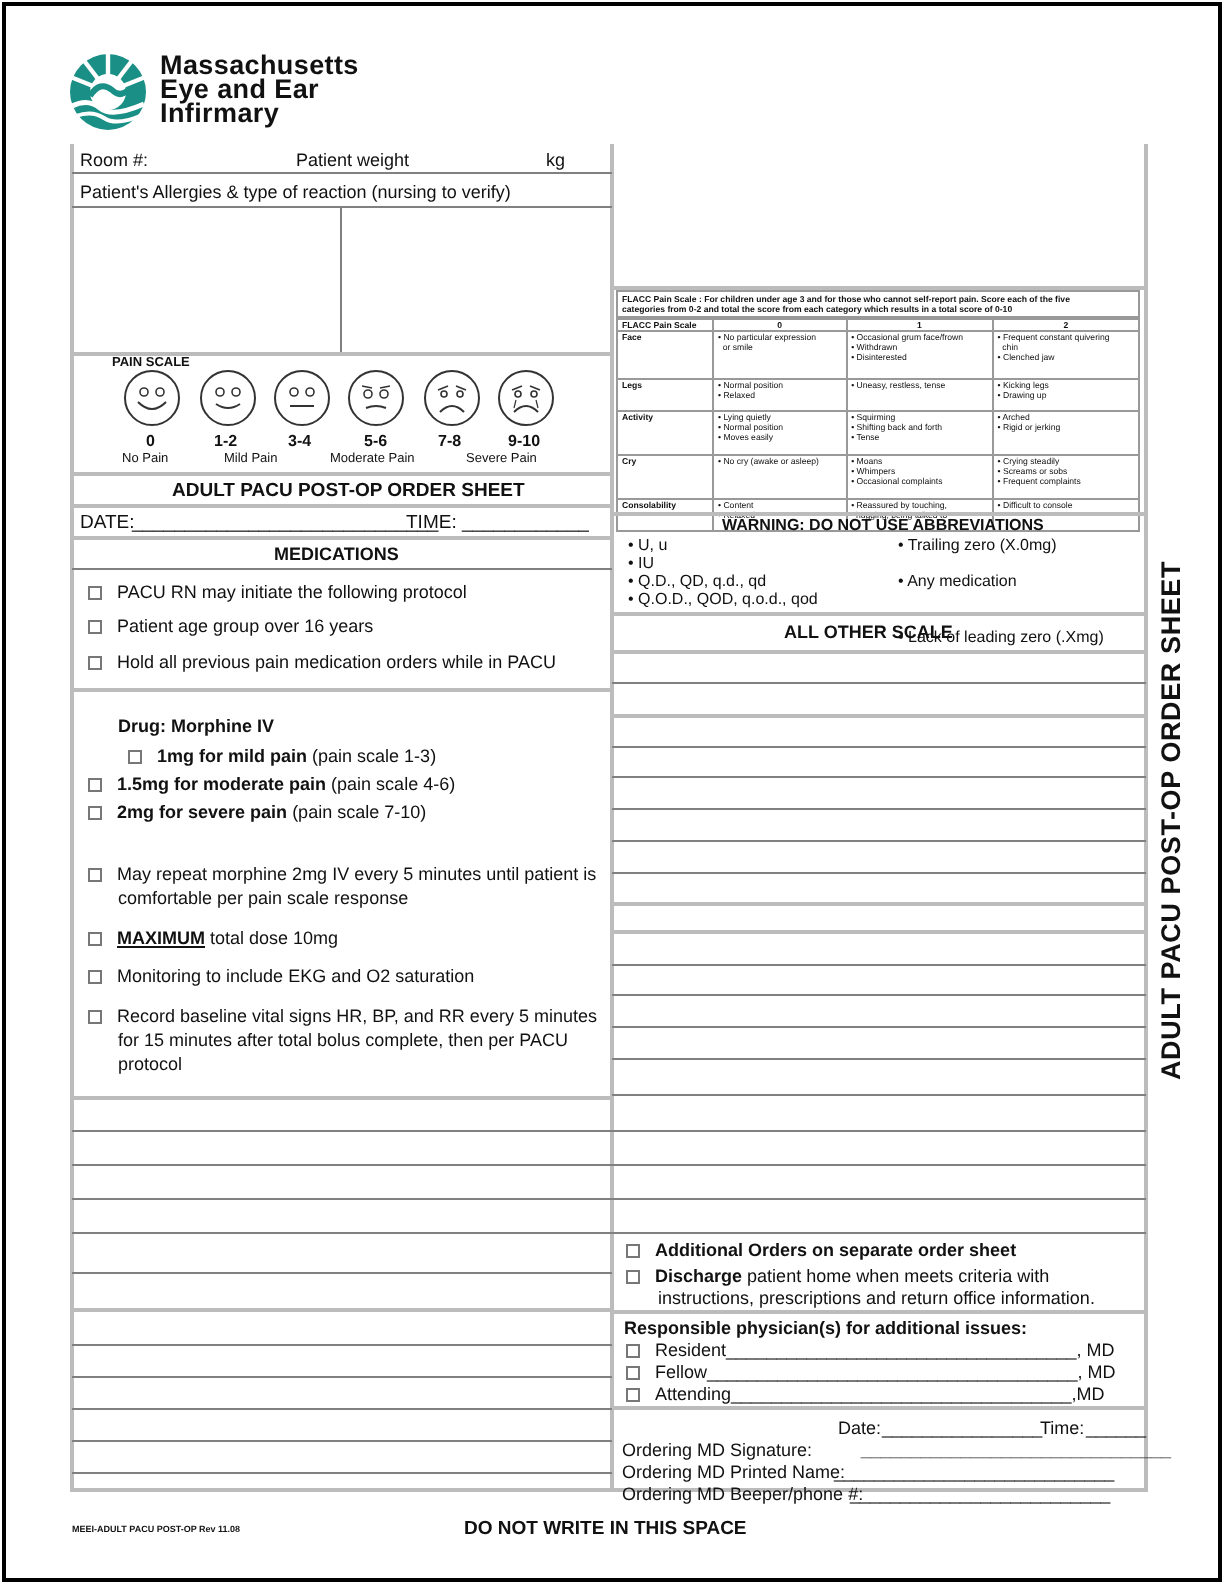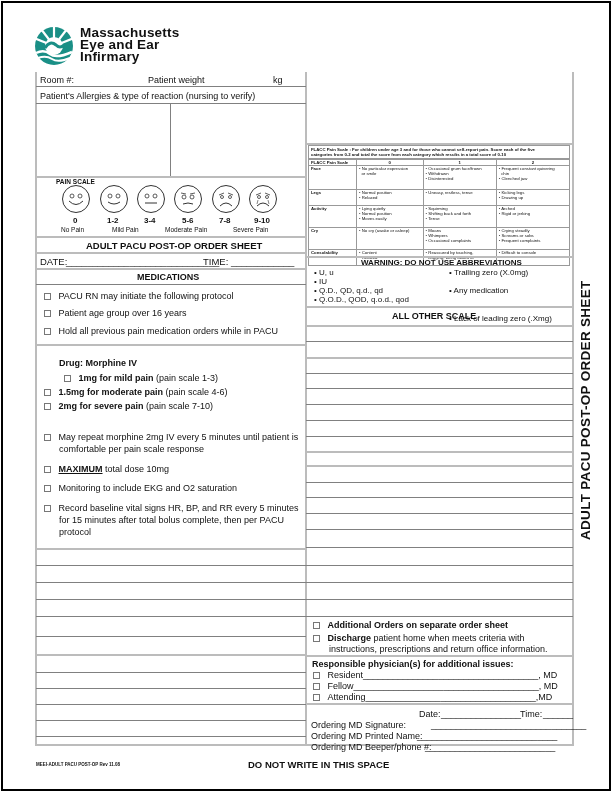--- a/index.html
+++ b/index.html
@@ -295,22 +295,22 @@
 <span class="t b" style="left:312px;top:659px;">Responsible physician(s) for additional issues:</span>
 <span class="t" style="left:313px;top:670px;"><span class="cb"></span>&nbsp;&nbsp;&nbsp;<span>Resident</span><span>___________________________________</span><span>, MD</span></span>
 <span class="t" style="left:313px;top:681px;"><span class="cb"></span>&nbsp;&nbsp;&nbsp;<span>Fellow</span><span>_____________________________________</span><span>, MD</span></span>
 <span class="t" style="left:313px;top:692px;"><span class="cb"></span>&nbsp;&nbsp;&nbsp;<span>Attending</span><span>__________________________________</span><span>,MD</span></span>
 
 <span class="t" style="left:419px;top:709px;">Date:</span>
 <span class="t" style="left:441px;top:709px;">________________</span>
 <span class="t" style="left:520px;top:709px;">Time:</span>
 <span class="t" style="left:543px;top:709px;">______</span>
 <span class="t" style="left:311px;top:720px;">Ordering MD Signature:</span>
-<span class="t" style="left:431px;top:720px;">_______________________________</span>
+<span class="t" style="left:431px;top:720px;font-style:italic;">_______________________________</span>
 <span class="t" style="left:311px;top:731px;">Ordering MD Printed Name:</span>
 <span class="t" style="left:417px;top:731px;">____________________________</span>
 <span class="t" style="left:311px;top:742px;text-align:center;">Ordering MD Beeper/phone #:</span>
 <span class="t" style="left:425px;top:742px;">__________________________</span>
 
 <div class="side-title">ADULT PACU POST-OP ORDER SHEET</div>
 
 <span class="t b" style="left:36px;top:762px;font-size:4.5px;">MEEI-ADULT PACU POST-OP Rev 11.08</span>
-<span class="t b" style="left:248px;top:759px;font-size:9.5px;">DO NOT WRITE IN THIS SPACE</span>
+<span class="t b" style="left:232px;top:759px;font-size:9.5px;">DO NOT WRITE IN THIS SPACE</span>
 
 </body></html>

